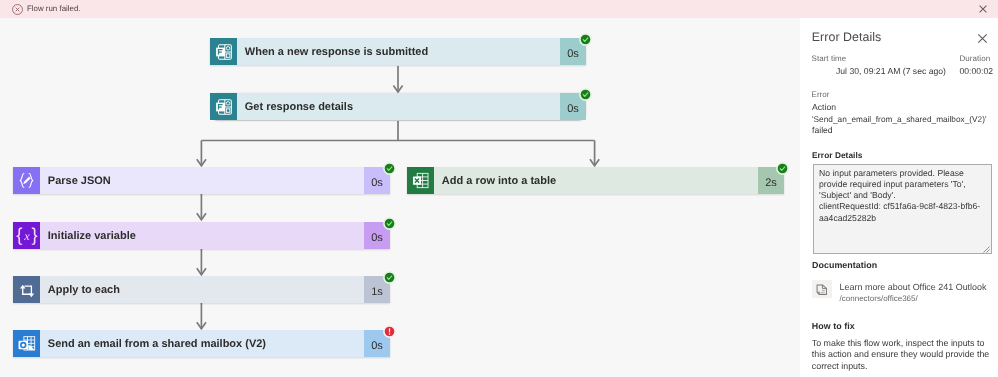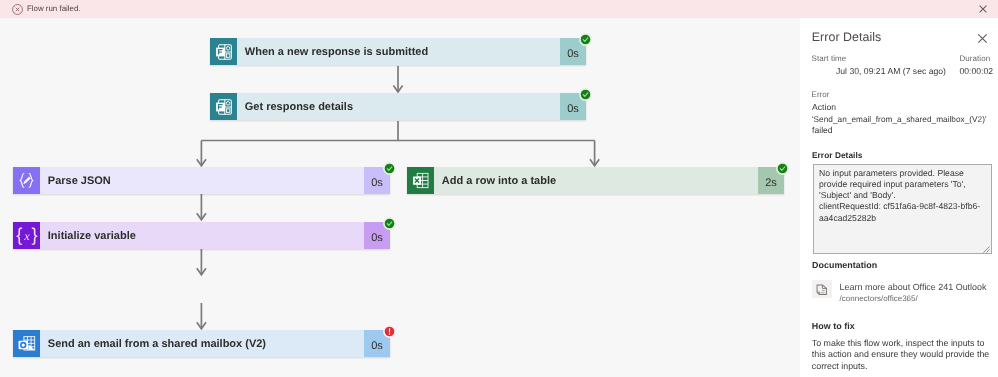--- a/index.html
+++ b/index.html
@@ -97,21 +97,21 @@
       <span class="dur" style="background:#9ccdcc;">0s</span>
       <span class="badge" style="left:369px;top:-5.5px;">
         <svg width="13" height="13" viewBox="0 0 16 16">
           <circle cx="8" cy="8" r="7.9" fill="#e3f4e3"></circle>
             <circle cx="8" cy="8" r="5.9" fill="#1a7c1a"></circle>
           <path d="M5.2 8.2 L7.1 10.2 L10.9 6" fill="none" stroke="#8fe08f" stroke-width="1.45" stroke-linecap="round" stroke-linejoin="round"></path>
         </svg>
       </span>
     </div>
 
-    <div class="node" style="left:210px;top:75px;width:376px;background:#dbeaef;">
+    <div class="node" style="left:210px;top:75px;width:376px;background:#dbeaef;border-radius:8px;">
       <span class="ico" style="background:#2b8391;">
         <svg width="22" height="22" viewBox="0 0 24 24">
           <rect x="6" y="4.1" width="14" height="15.8" rx="1.6" fill="none" stroke="#ffffff" stroke-width="1.1"></rect>
           <path d="M12.9 4.1 V19.9" stroke="#ffffff" stroke-width="1.1"></path>
           <path d="M12.9 12 H20" stroke="#ffffff" stroke-width="1.1"></path>
           <circle cx="16.5" cy="8" r="1.9" fill="none" stroke="#ffffff" stroke-width="1.0"></circle>
           <rect x="14.6" y="14" width="3.8" height="3.8" fill="none" stroke="#ffffff" stroke-width="1.0"></rect>
           <rect x="3.4" y="7.2" width="9.6" height="9.6" fill="#ffffff"></rect>
           <path d="M6 14.6 V9.4 H10.4 M6 12.2 H9.6" stroke="#2b8391" stroke-width="1.35" fill="none"></path>
         </svg>
@@ -179,20 +179,39 @@
       <span class="dur" style="background:#c79df2;">0s</span>
       <span class="badge" style="left:369.5px;top:-5.5px;">
         <svg width="13" height="13" viewBox="0 0 16 16">
           <circle cx="8" cy="8" r="7.9" fill="#e3f4e3"></circle>
             <circle cx="8" cy="8" r="5.9" fill="#1a7c1a"></circle>
           <path d="M5.2 8.2 L7.1 10.2 L10.9 6" fill="none" stroke="#8fe08f" stroke-width="1.45" stroke-linecap="round" stroke-linejoin="round"></path>
         </svg>
       </span>
     </div>
 
+    <div class="node" style="left:13px;top:258px;width:377px;background:#e3e7ee;">
+      <span class="ico" style="background:#506b94;">
+        <svg width="16" height="16" viewBox="0 0 24 24">
+          <path d="M5.6 19.4 V7.6" fill="none" stroke="#ffffff" stroke-width="2" stroke-linecap="butt"></path>
+          <path d="M1.4 9.6 L5.6 4 L9.8 9.6 Z" fill="#ffffff"></path>
+          <path d="M4.6 18.4 H18.6 V6.2 H8.2" fill="none" stroke="#ffffff" stroke-width="2" stroke-linecap="butt" stroke-linejoin="miter"></path>
+          <path d="M14.4 17.4 L18.6 23 L22.8 17.4 Z" fill="#ffffff"></path>
+        </svg>
+      </span>
+      <span class="title">Apply to each</span>
+      <span class="dur" style="background:#bcc4d4;">1s</span>
+      <span class="badge" style="left:369.5px;top:-5.5px;">
+        <svg width="13" height="13" viewBox="0 0 16 16">
+          <circle cx="8" cy="8" r="7.9" fill="#e3f4e3"></circle>
+            <circle cx="8" cy="8" r="5.9" fill="#1a7c1a"></circle>
+          <path d="M5.2 8.2 L7.1 10.2 L10.9 6" fill="none" stroke="#8fe08f" stroke-width="1.45" stroke-linecap="round" stroke-linejoin="round"></path>
+        </svg>
+      </span>
+    </div>
 
     <div class="node" style="left:13px;top:312px;width:377px;background:#dce9f7;">
       <span class="ico" style="background:#2b7cd3;">
         <svg width="22" height="22" viewBox="0 0 24 24">
           <rect x="8.6" y="4" width="11.8" height="14.6" fill="none" stroke="#ffffff" stroke-width="0.95"></rect>
           <path d="M8.6 7.65 H20.4 M8.6 11.3 H20.4 M8.6 14.95 H20.4 M12.55 4 V18.6 M16.45 4 V18.6" stroke="#ffffff" stroke-width="0.95"></path>
           <path d="M13.6 12.2 L20.4 18.6 H13.6 Z" fill="#ffffff"></path>
           <rect x="2.8" y="8.5" width="10.2" height="9.2" rx="0.8" fill="#ffffff"></rect>
           <circle cx="7.9" cy="13.1" r="2.65" fill="none" stroke="#2b7cd3" stroke-width="1.75"></circle>
         </svg>

